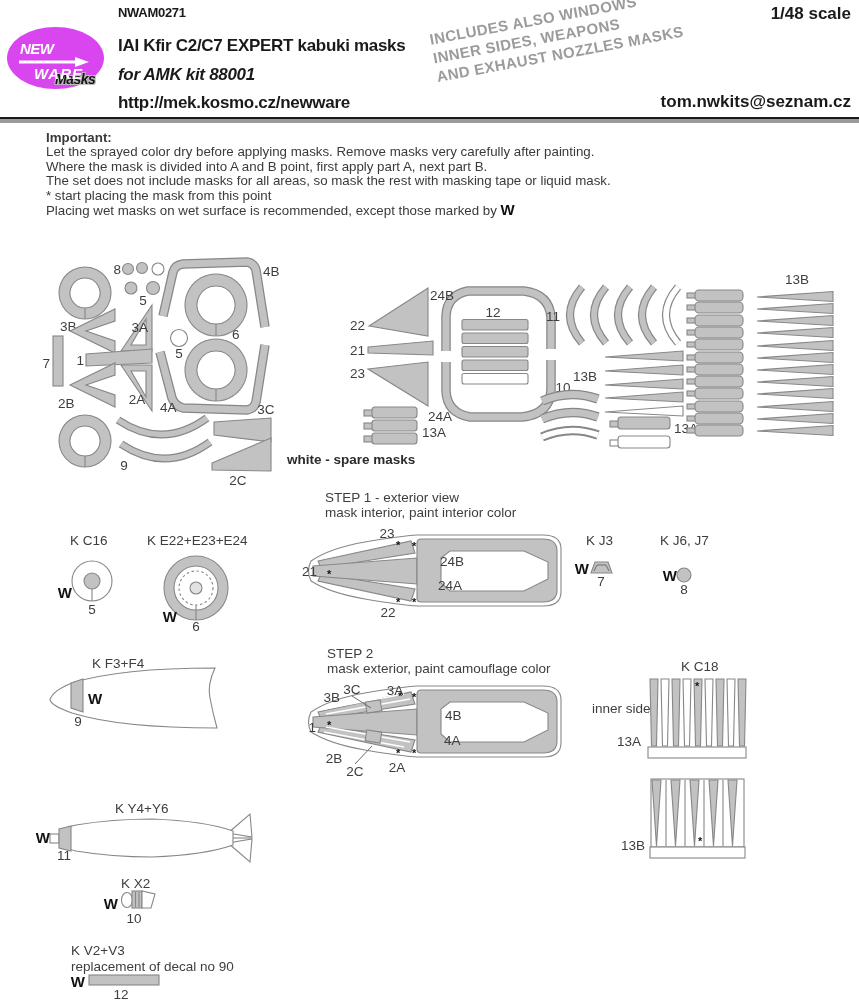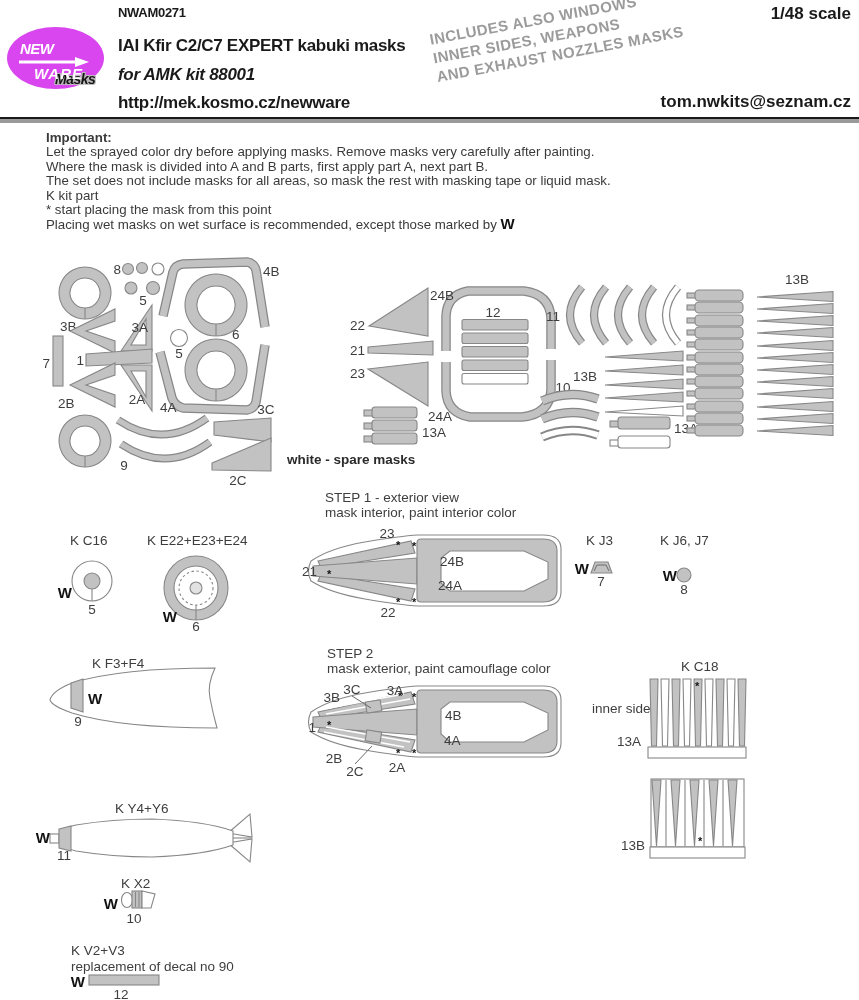--- a/index.html
+++ b/index.html
@@ -71,23 +71,22 @@
     <div>INCLUDES ALSO WINDOWS</div>
     <div>INNER SIDES, WEAPONS</div>
     <div>AND EXHAUST NOZZLES MASKS</div>
   </div>
 
   <div class="divider"></div>
 
   <div class="imp">
     <div class="bold">Important:</div>
     <div>Let the sprayed color dry before applying masks. Remove masks very carefully after painting.</div>
-    <div>Where the mask is divided into A and B parts, first apply part A, next part B.</div>
+    <div>Where the mask is divided into A and B point, first apply part A, next part B.</div>
     <div>The set does not include masks for all areas, so mask the rest with masking tape or liquid mask.</div>
-    <div>K kit part</div>
     <div>*  start placing the mask from this point</div>
     <div><span>Placing wet masks on wet surface is recommended, except those marked by </span><span class="wmark">W</span></div>
   </div>
 
   <svg class="sheet" width="859" height="760" viewBox="0 240 859 760">
 
     <g>
       <path class="m" fill-rule="evenodd" d="M85,267 a26,26 0 1 0 0.02,0 Z M85,278 a15,15 0 1 0 0.02,0 Z"></path>
       <line class="sl" x1="85" y1="308" x2="85" y2="319"></line>
       <text class="t" x="60" y="331">3B</text>

